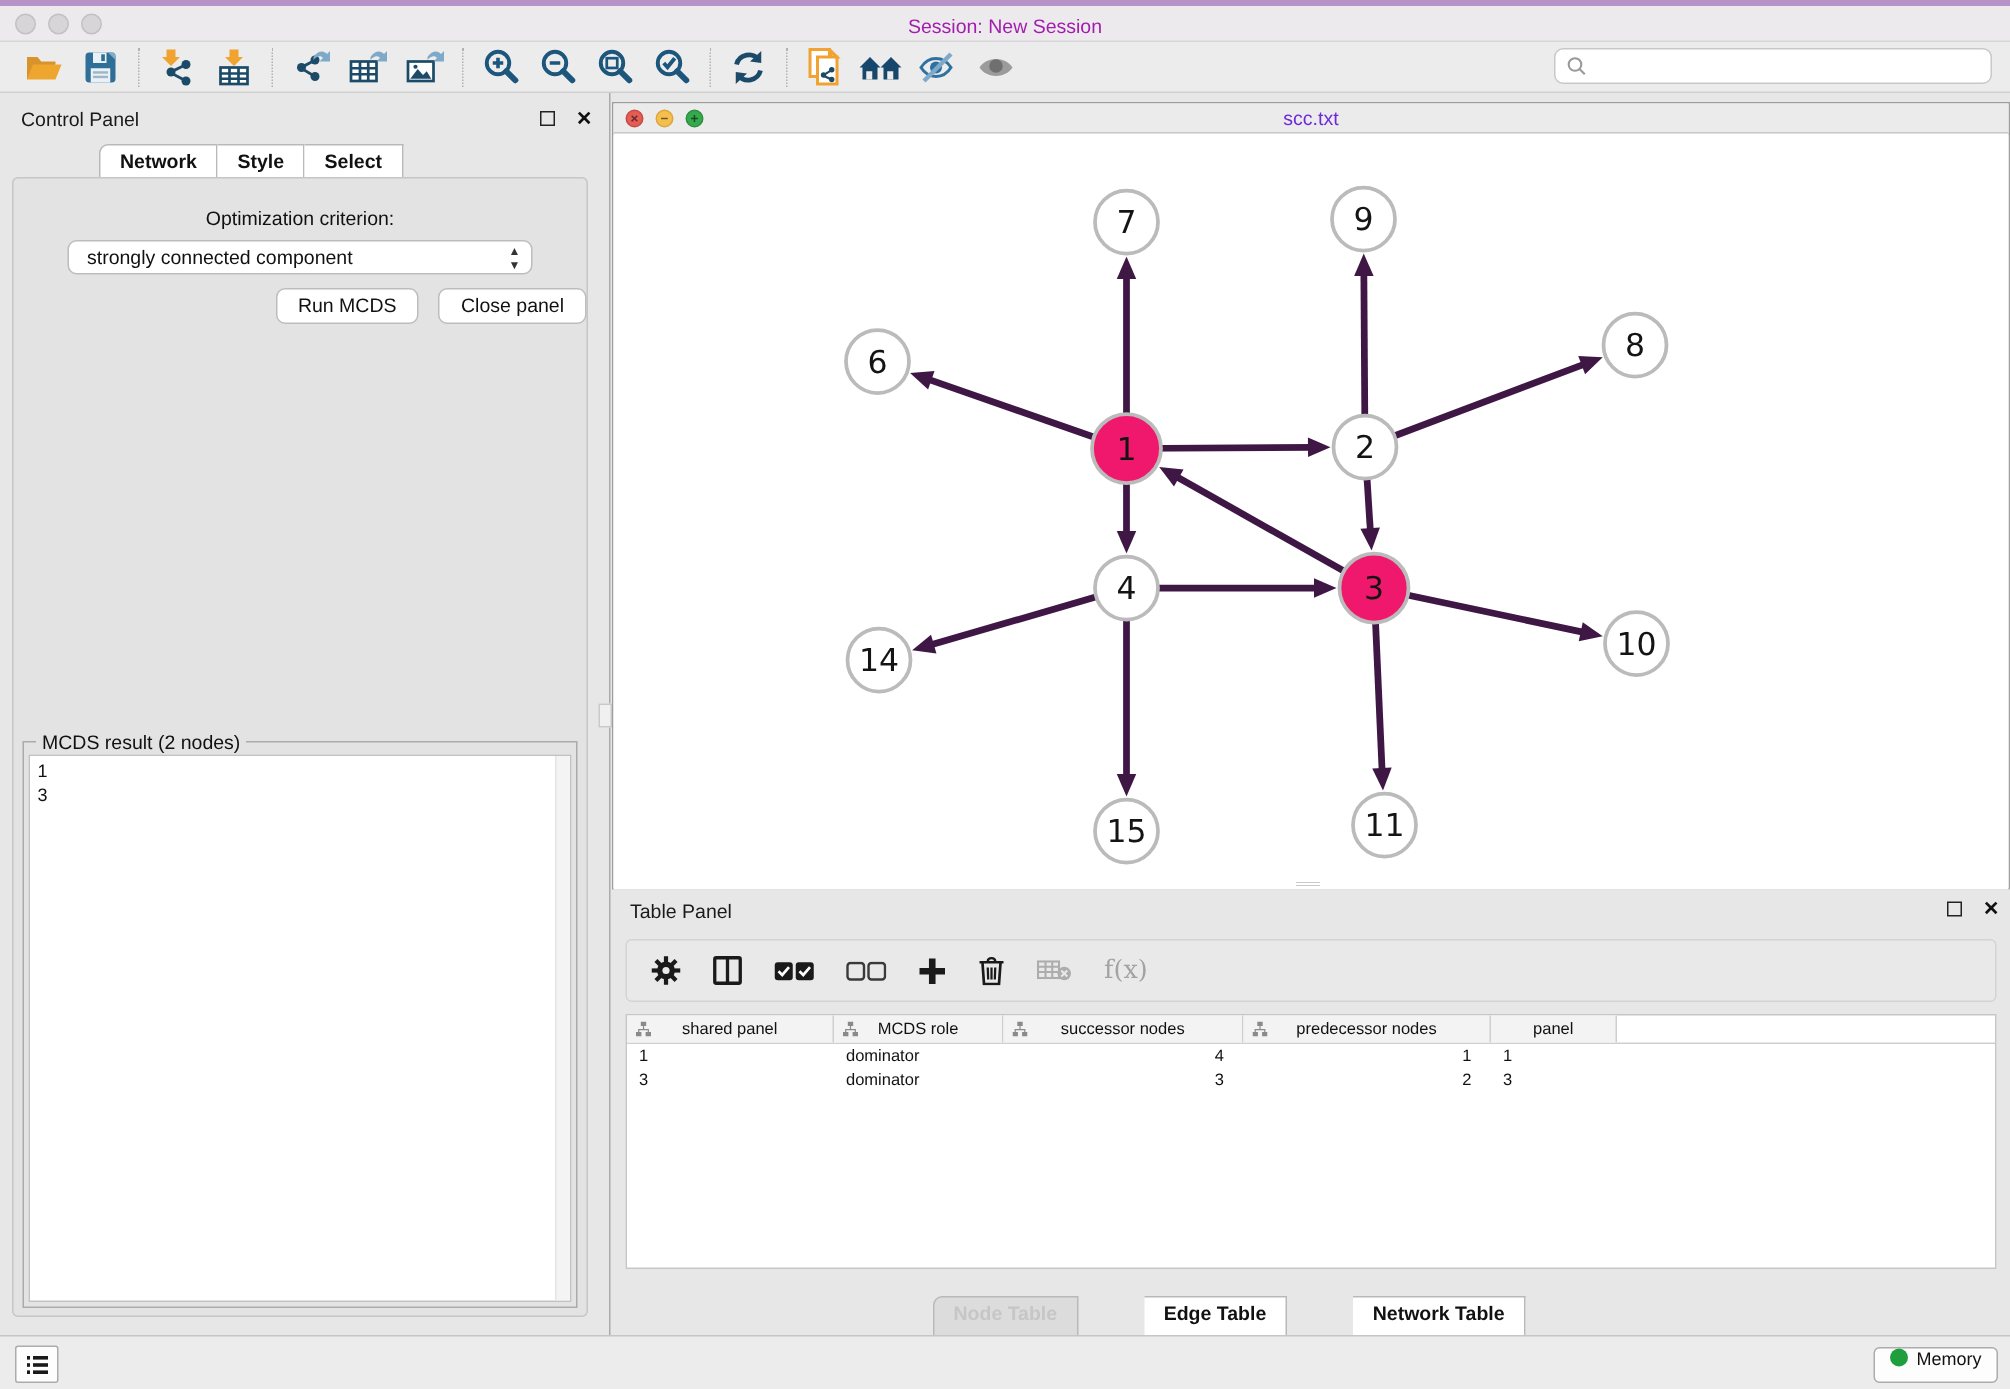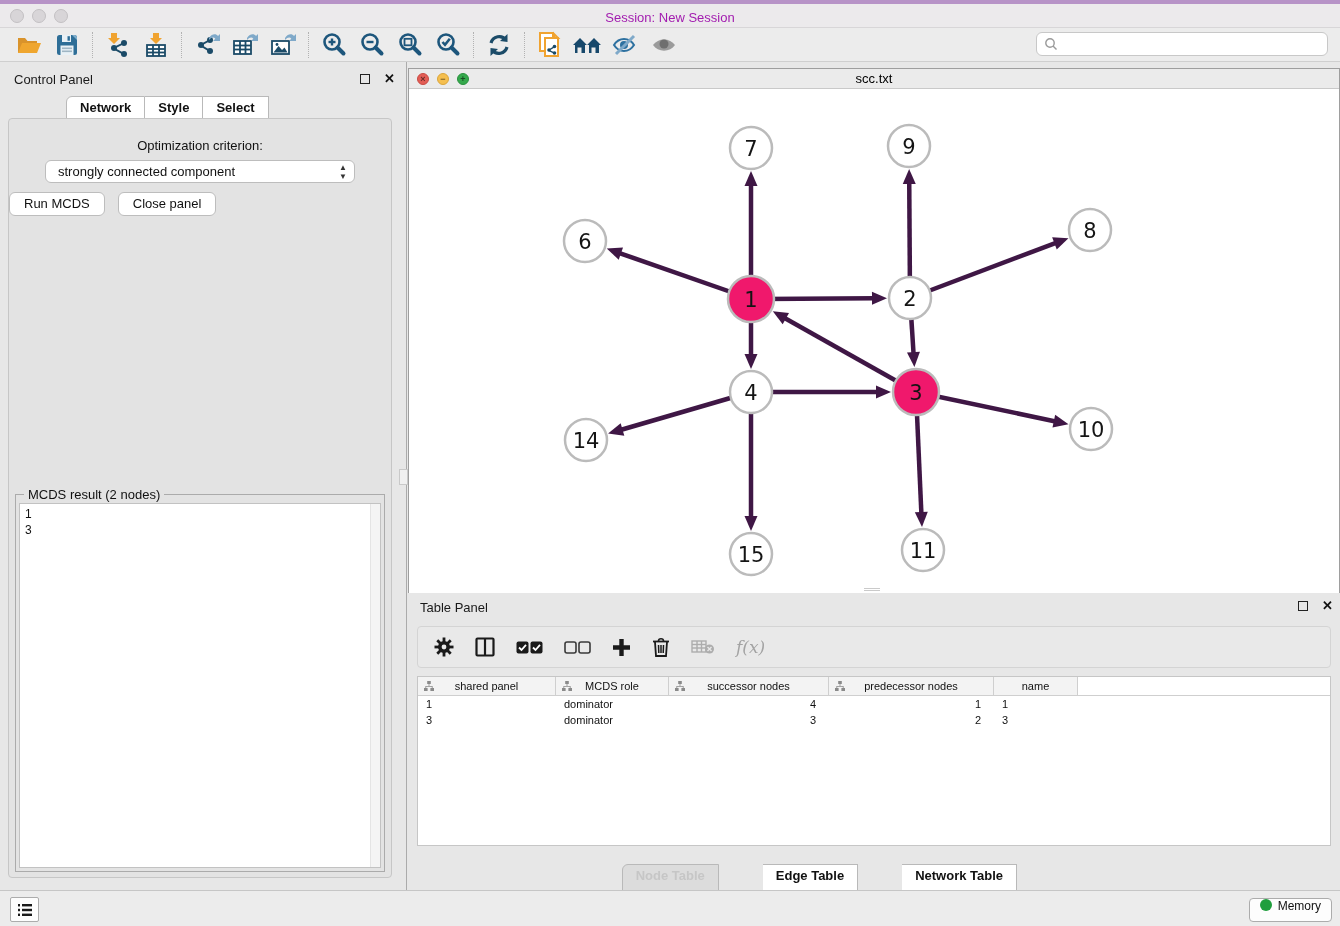--- a/index.html
+++ b/index.html
@@ -28,48 +28,48 @@
   .close-ico { font-size:13px; font-weight:bold; color:#111; line-height:10px; }
   .seg-row { position:absolute; display:flex; }
   .seg-tab { font-size:13px; font-weight:600; color:#111; background:#fff; border:1px solid #B9B9B9; border-left:none; padding:3px 13px 4px; white-space:nowrap; }
   .seg-tab:first-child { border-left:1px solid #B9B9B9; border-radius:6px 0 0 6px; }
   .seg-tab:last-child { border-radius:0 6px 6px 0;margin-top:32px; }
   .seg-tab.selected { background:#DCDCDC; color:#C6C6C6; }
   .cp-body { position:absolute; left:8px; top:118px; width:384px; height:760px; background:#E3E3E3; border:1px solid #C6C6C6; border-radius:4px; }
   .opt-label { position:absolute; left:0; width:100%; top:19px; text-align:center; font-size:13px; color:#111; }
   .dropdown { position:absolute; left:36px; top:41px; width:310px; height:23px; background:#fff; border:1px solid #BDBDBD; border-radius:6px; font-size:13px; color:#111; display:flex; align-items:center; padding-left:12px; }
   .dd-arrows { position:absolute; right:7px; top:2px; font-size:8px; color:#333; line-height:9px; text-align:center; }
-  .cp-buttons { position:absolute; left:0; width:100%; top:73px; display:flex; justify-content:flex-start; gap:13px; }
+  .cp-buttons { position:absolute; left:0; width:100%; top:73px; display:flex; justify-content:flex-end; gap:13px; }
   .mac-btn { background:#fff; border:1px solid #BDBDBD; border-radius:6px; font-size:13px; color:#111; padding:3px 14px 4px; font-family:"Liberation Sans",sans-serif; }
   .fieldset { position:absolute; left:6px; top:375px; width:370px; height:378px; border:1px solid #ABABAB; }
   .fieldset-legend { position:absolute; left:8px; top:-8px; background:#E3E3E3; padding:0 4px; font-size:13px; color:#111; }
   .result-area { position:absolute; left:3px; top:8px; right:3px; bottom:3px; background:#fff; border:1px solid #C2C2C2; font-size:12px; color:#111; padding:2px 5px; white-space:pre; line-height:16px; overflow:hidden; }
   .result-scroll { position:absolute; right:0; top:0; bottom:0; width:10px; background:#F4F4F4; border-left:1px solid #E4E4E4; }
 
   
   .v-divider { position:absolute; left:401px; top:62px; width:6px; height:828px; background:#E7E7E7; border-right:1px solid #ABABAB; }
   .v-grip { position:absolute; left:399px; top:469px; width:9px; height:16px; background:#F0F0F0; border:1px solid #C9C9C9; }
 
   
   .net-win { position:absolute; left:408px; top:68px; width:932px; height:525px; border:1px solid #9E9E9E; background:#fff; }
   .net-titlebar { position:relative; height:20px; background:#EBEBEB; border-bottom:1px solid #C9C9C9; }
-  .net-title { position:absolute; left:0; right:0; top:0; text-align:center; font-size:13px; color:#000000; line-height:20px; }
+  .net-title { position:absolute; left:0; right:0; top:0; text-align:center; font-size:13px; color:#6d28d9; line-height:20px; }
   .mini-tl { position:absolute; top:4px; display:flex; gap:8px; }
   .mtl { width:12px; height:12px; border-radius:50%; font-size:9px; font-weight:bold; color:rgba(0,0,0,.55); display:flex; align-items:center; justify-content:center; line-height:1; }
   .mtl.red { background:#E35D55; border:1px solid #C94A43; }
   .mtl.yellow { background:#F5BF4F; border:1px solid #DBA63B; }
   .mtl.green { background:#35A94C; border:1px solid #2A913E; }
   .net-canvas { position:absolute; left:0; top:21px; width:930px; height:503px; background:#fff; }
   .net-grip { position:absolute; left:455px; bottom:0px; width:16px; height:4px; background:repeating-linear-gradient(to bottom,#CACACA 0 1px,#fff 1px 2px); }
 
   
   .tp-title { position:absolute; left:420px; top:600px; font-size:13px; color:#1A1A1A; }
   .tp-toolbar { position:absolute; left:417px; top:626px; width:914px; height:42px; background:#E9E9E9; border:1px solid #D4D4D4; border-radius:4px; display:flex; align-items:center; gap:21px; padding-left:16px; }
   .tp-ico { display:flex; align-items:center; justify-content:center; }
-  .fx { font-family:"DejaVu Serif", serif; font-style:italic; font-size:17px; color:#A3A3A3; }
+  .fx { font-family:"DejaVu Serif", serif; font-size:17px; color:#A3A3A3; }
   .tbl { position:absolute; left:417px; top:676px; width:914px; height:170px; background:#fff; border:1px solid #C6C6C6; }
   .tbl-head { display:flex; height:19px; border-bottom:1px solid #CFCFCF; }
   .th { background:#F3F3F3; border-right:1px solid #CFCFCF; display:flex; align-items:center; justify-content:center; gap:6px; font-size:11px; color:#111; position:relative; }
   .th .tree-ico { position:absolute; left:6px; top:4px; }
   .tr { display:flex; height:16px; }
   .td { font-size:11px; color:#111; line-height:16px; padding:0 8px; white-space:nowrap; overflow:hidden; }
   .td.right { text-align:right; padding-right:13px; }
   .tabs-bottom { position:absolute; left:408px; top:864px; width:932px; display:flex; justify-content:center;gap:44px; }
 
   
@@ -466,21 +466,21 @@
             <g fill="#8A8A8A">
               <rect x="3.2" y="0" width="3.6" height="3"></rect>
               <rect x="0" y="7" width="3.6" height="3"></rect>
               <rect x="6.4" y="7" width="3.6" height="3"></rect>
               <path d="M4.6 3 h0.8 v2 h-0.8z M1.4 5 h7.2 v0.8 H1.4z M1.4 5 h0.8 v2 h-0.8z M7.8 5 h0.8 v2 h-0.8z"></path>
             </g>
           </svg>
           <span>predecessor nodes</span>
         </div>
         <div class="th" style="width: 84px;">
-          <span>name</span>
+          <span>panel</span>
         </div>
       </div>
     <div id="table-body">
         <div class="tr">
           <div class="td" style="width: 138px;">1</div>
           <div class="td" style="width: 113px;">dominator</div>
           <div class="td right" style="width: 160px;">4</div>
           <div class="td right" style="width: 165px;">1</div>
           <div class="td" style="width: 84px;">1</div>
         </div>

